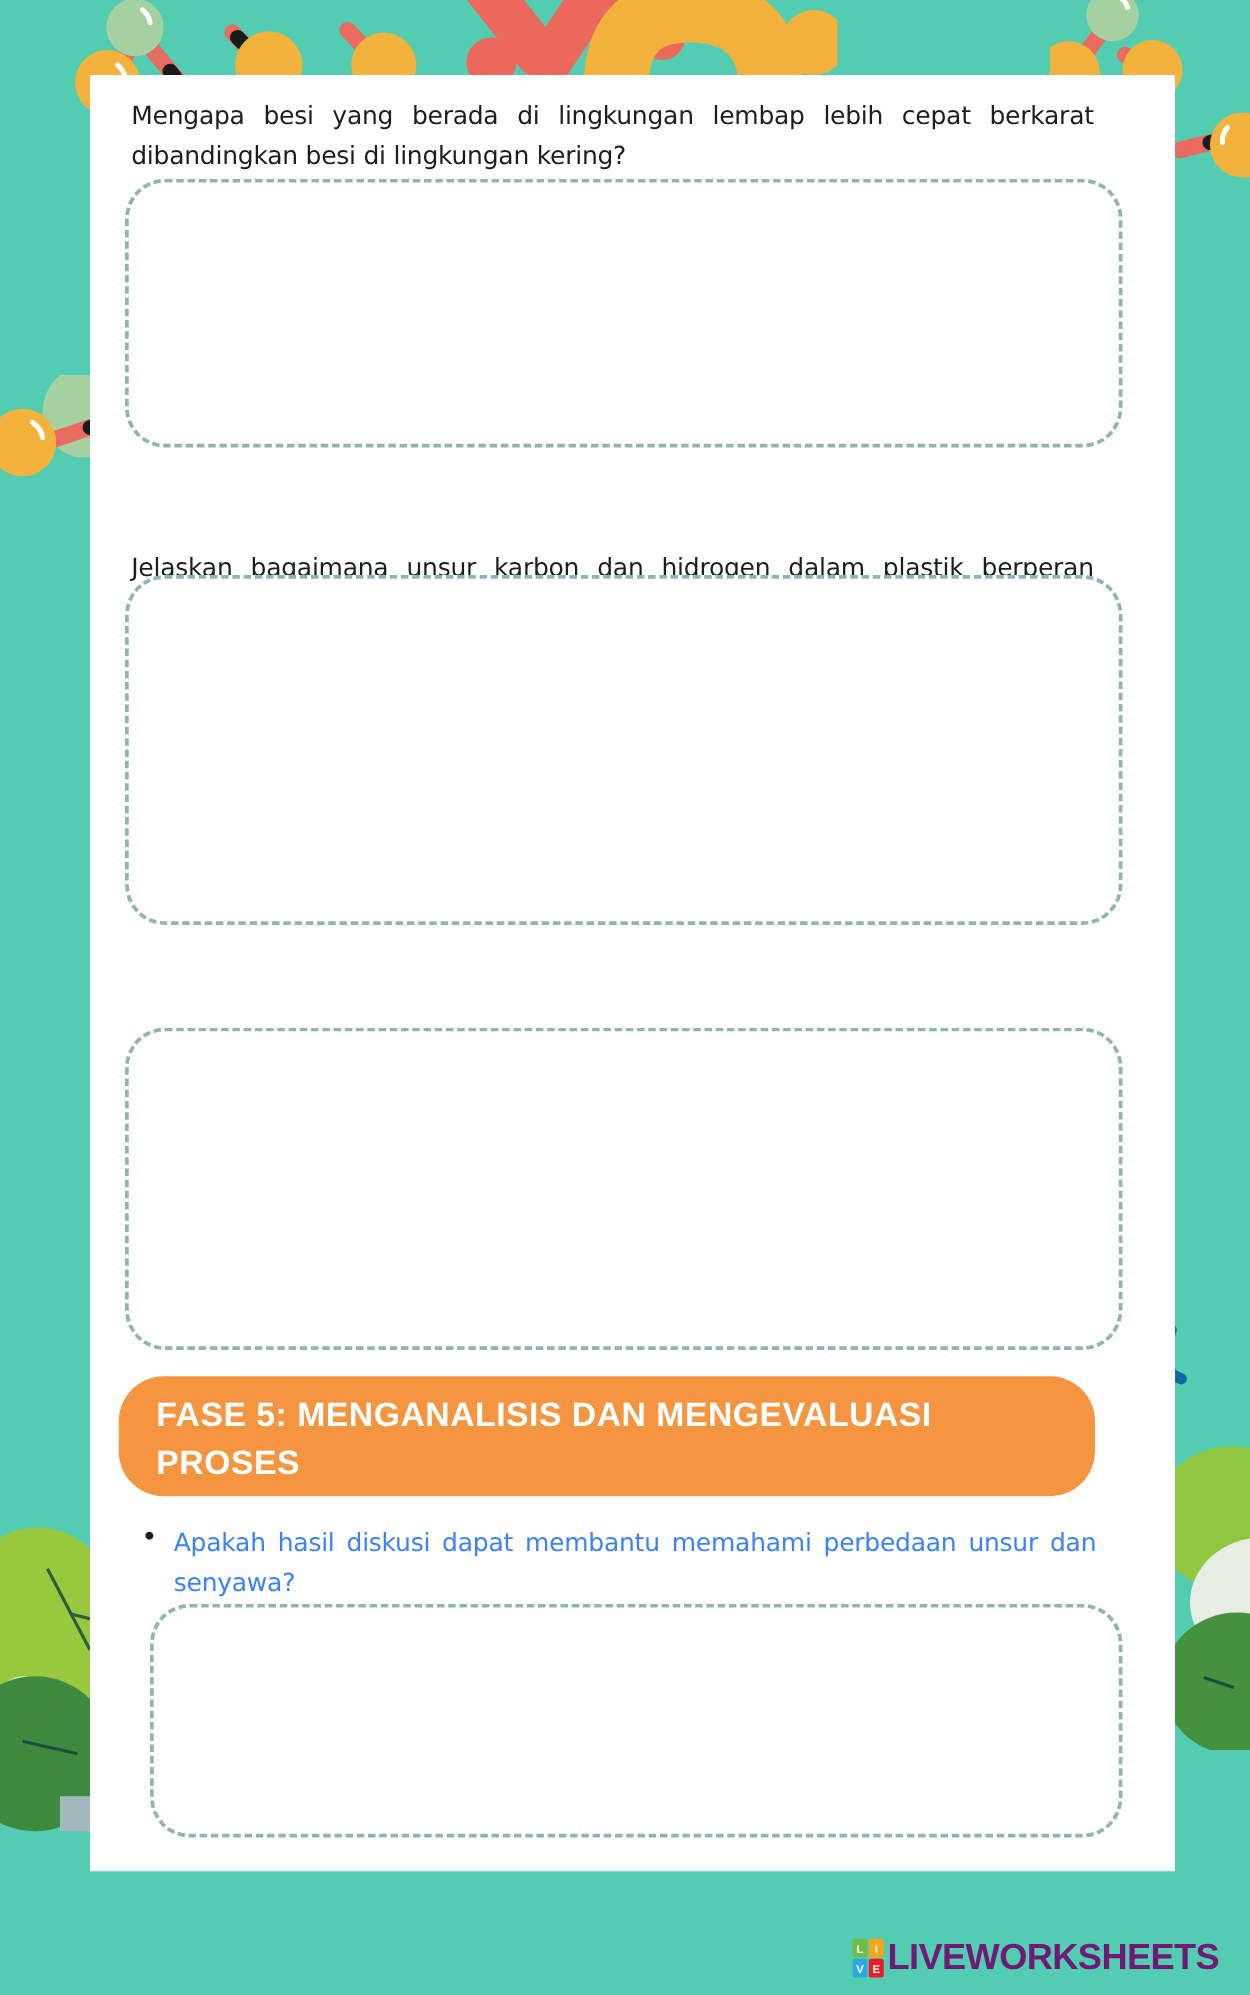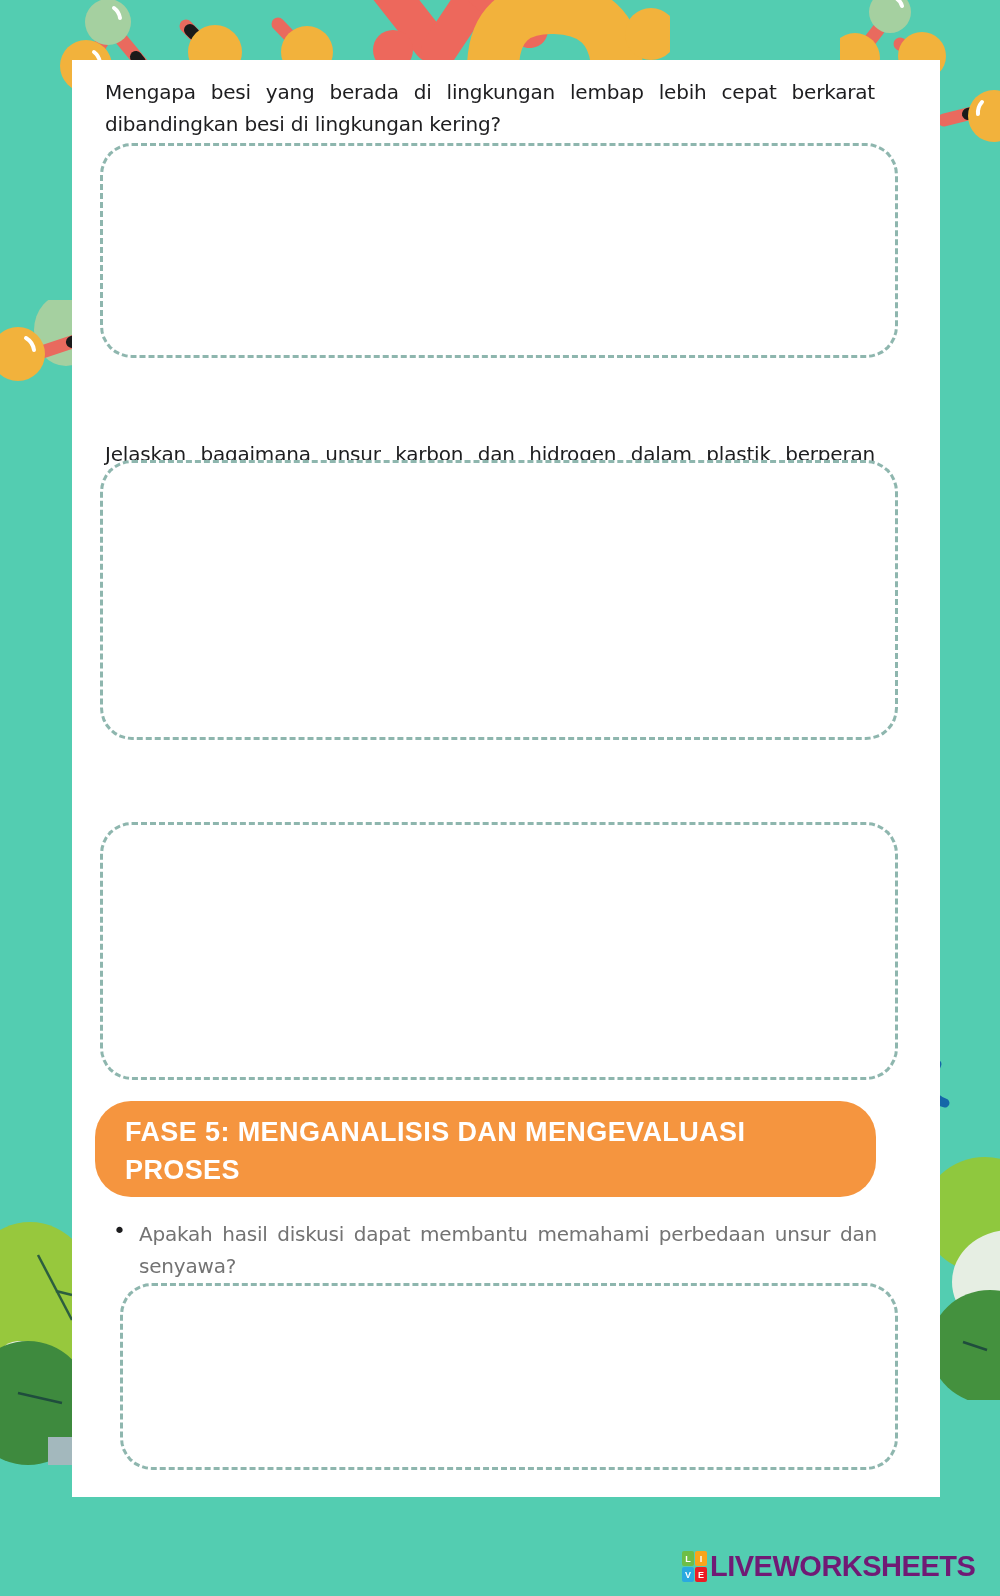--- a/index.html
+++ b/index.html
@@ -16,21 +16,21 @@
   .box1{left:28px;top:83px;width:798px;height:215px;}
   .box2{left:28px;top:400px;width:798px;height:280px;}
   .box3{left:28px;top:762px;width:798px;height:258px;}
   .box4{left:48px;top:1223px;width:778px;height:187px;}
   .banner{position:absolute;left:23px;top:1041px;width:781px;height:96px;background:#F5953F;
           border-radius:36px;box-sizing:border-box;padding:12px 40px 12px 30px;
           font-family:"Liberation Sans",sans-serif;}
   .banner div{color:#FFFFFF;font-size:27px;font-weight:bold;letter-spacing:0.4px;line-height:38px;}
   .bullet-row{position:absolute;left:33px;top:1158px;width:772px;display:flex;}
   .bullet-dot{width:34px;font-size:22px;color:#1D1D1F;flex:0 0 34px;padding-left:8px;box-sizing:border-box;}
-  .bullet-text{flex:1;color:#737373;font-size:20px;line-height:32px;font-weight:500;text-align:justify;letter-spacing:-0.2px;}
+  .bullet-text{flex:1;color:#3b82f6;font-size:20px;line-height:32px;font-weight:500;text-align:justify;letter-spacing:-0.2px;}
   .footer{position:absolute;z-index:3;left:682px;top:1550px;display:flex;align-items:center;}
   .logo-grid{display:grid;grid-template-columns:12px 12px;grid-template-rows:15px 15px;gap:1px;margin-right:3px;}
   .logo-sq{width:12px;height:15px;border-radius:2px;display:flex;align-items:center;justify-content:center;
            color:#FFFFFF;font-family:"Liberation Sans",sans-serif;font-weight:bold;font-size:9px;}
   .sq-l{background:#6EBE46;} .sq-i{background:#F9A51B;} .sq-v{background:#2AA9E0;} .sq-e{background:#EC1C24;}
   .brand{font-family:"Liberation Sans",sans-serif;font-weight:bold;font-size:29px;color:#701a75;letter-spacing:-0.5px;}
 </style>
 </head>
 <body>
 

